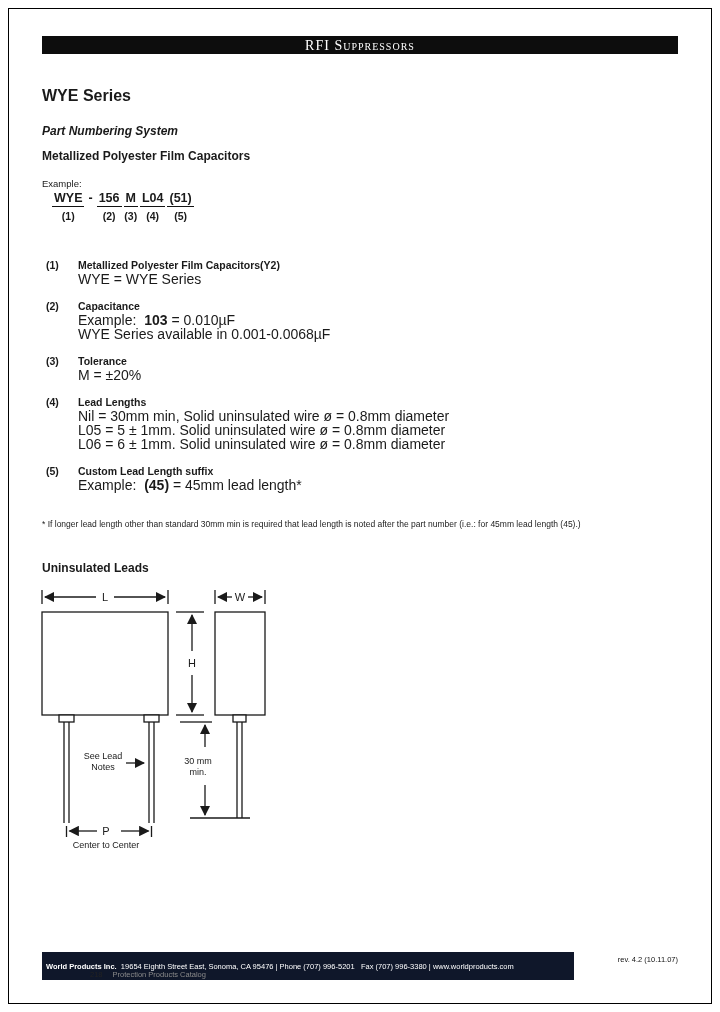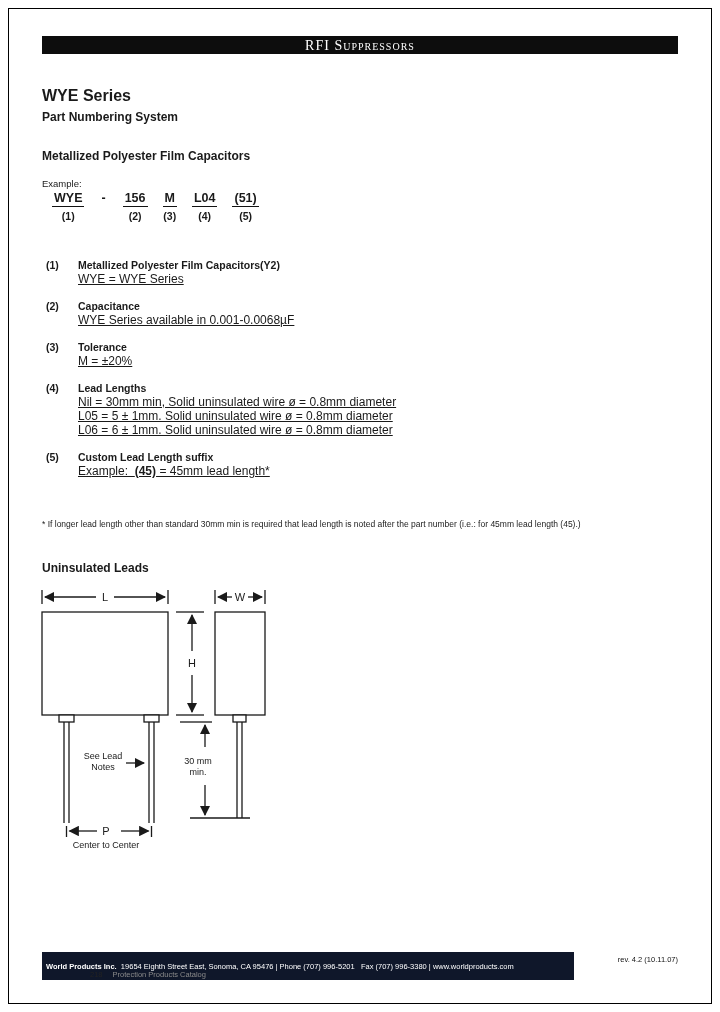--- a/index.html
+++ b/index.html
@@ -8,36 +8,36 @@
 
   .page-frame { position:absolute; left:8px; top:8px; width:704px; height:996px; border:1.5px solid #000; }
 
   .header-bar { position:absolute; left:42px; top:36px; width:636px; height:18px;
     background:#0d0d0d; color:#fff; display:flex; align-items:flex-end; justify-content:center; }
   .header-title { font-family:"Liberation Serif", serif; font-variant:small-caps;
     font-size:14px; letter-spacing:1px; }
 
   .series-title { position:absolute; left:42px; top:87px; font-size:16px; font-weight:bold;text-align:center; }
   .subtitle { position:absolute; left:42px; font-size:12px; font-weight:bold; }
-  .subtitle1 { top:110px; }
+  .subtitle1 { top:124px;font-style:italic; }
   .subtitle2 { top:149px; }
 
   .example-label { position:absolute; left:42px; top:178px; font-size:9.5px; }
 
-  .code-row { position:absolute; left:52px; top:191px; display:flex; gap:15px; align-items:flex-start; }
+  .code-row { position:absolute; left:52px; top:191px; display:flex; gap:2px; align-items:flex-start; }
   .code-item { display:flex; flex-direction:column; align-items:center; }
   .code { font-size:12.5px; font-weight:bold; padding:0 2px 1px 2px; border-bottom:1.8px solid #111; }
   .code.no-line { border-bottom:none; }
   .num { font-size:10.5px; font-weight:bold; margin-top:3px; }
 
   .sections { position:absolute; left:46px; top:258px; width:600px; }
   .section { display:grid; grid-template-columns:32px 1fr; margin-bottom:13px; }
   .sec-num { font-weight:bold; font-size:10.5px; line-height:14px; }
   .sec-title { font-weight:bold; font-size:10.5px; line-height:14px; }
-  .sec-line { font-size:12px; line-height:14px; white-space:pre-wrap;text-decoration:underline; }
+  .sec-line { font-size:14px; line-height:14px; white-space:pre-wrap; }
 
   .footnote { position:absolute; left:42px; top:519px; width:636px; font-size:8.5px; color:#222; }
 
   .diagram-title { position:absolute; left:42px; top:561px; font-size:12px; font-weight:bold; }
   .diagram-svg { position:absolute; left:40px; top:585px; }
 
   .footer-bar { position:absolute; left:42px; top:952px; width:532px; height:28px;
     background:#0f172a; color:#fff; display:flex; align-items:center; padding-left:4px; }
   .fb-text { font-size:7.5px; white-space:pre-wrap; }
   .fb-text b { font-weight:bold; }
@@ -93,20 +93,21 @@
     <div class="sec-num">(1)</div>
     <div class="sec-body">
       <div class="sec-title">Metallized Polyester Film Capacitors(Y2)</div>
       <div class="sec-line">WYE = WYE Series</div>
     </div>
   </div>
   <div class="section">
     <div class="sec-num">(2)</div>
     <div class="sec-body">
       <div class="sec-title">Capacitance</div>
+      <div class="sec-line"><span>Example:  </span><b>103</b><span> = 0.010µF</span></div>
       <div class="sec-line">WYE Series available in 0.001-0.0068µF</div>
     </div>
   </div>
   <div class="section">
     <div class="sec-num">(3)</div>
     <div class="sec-body">
       <div class="sec-title">Tolerance</div>
       <div class="sec-line">M = ±20%</div>
     </div>
   </div>

